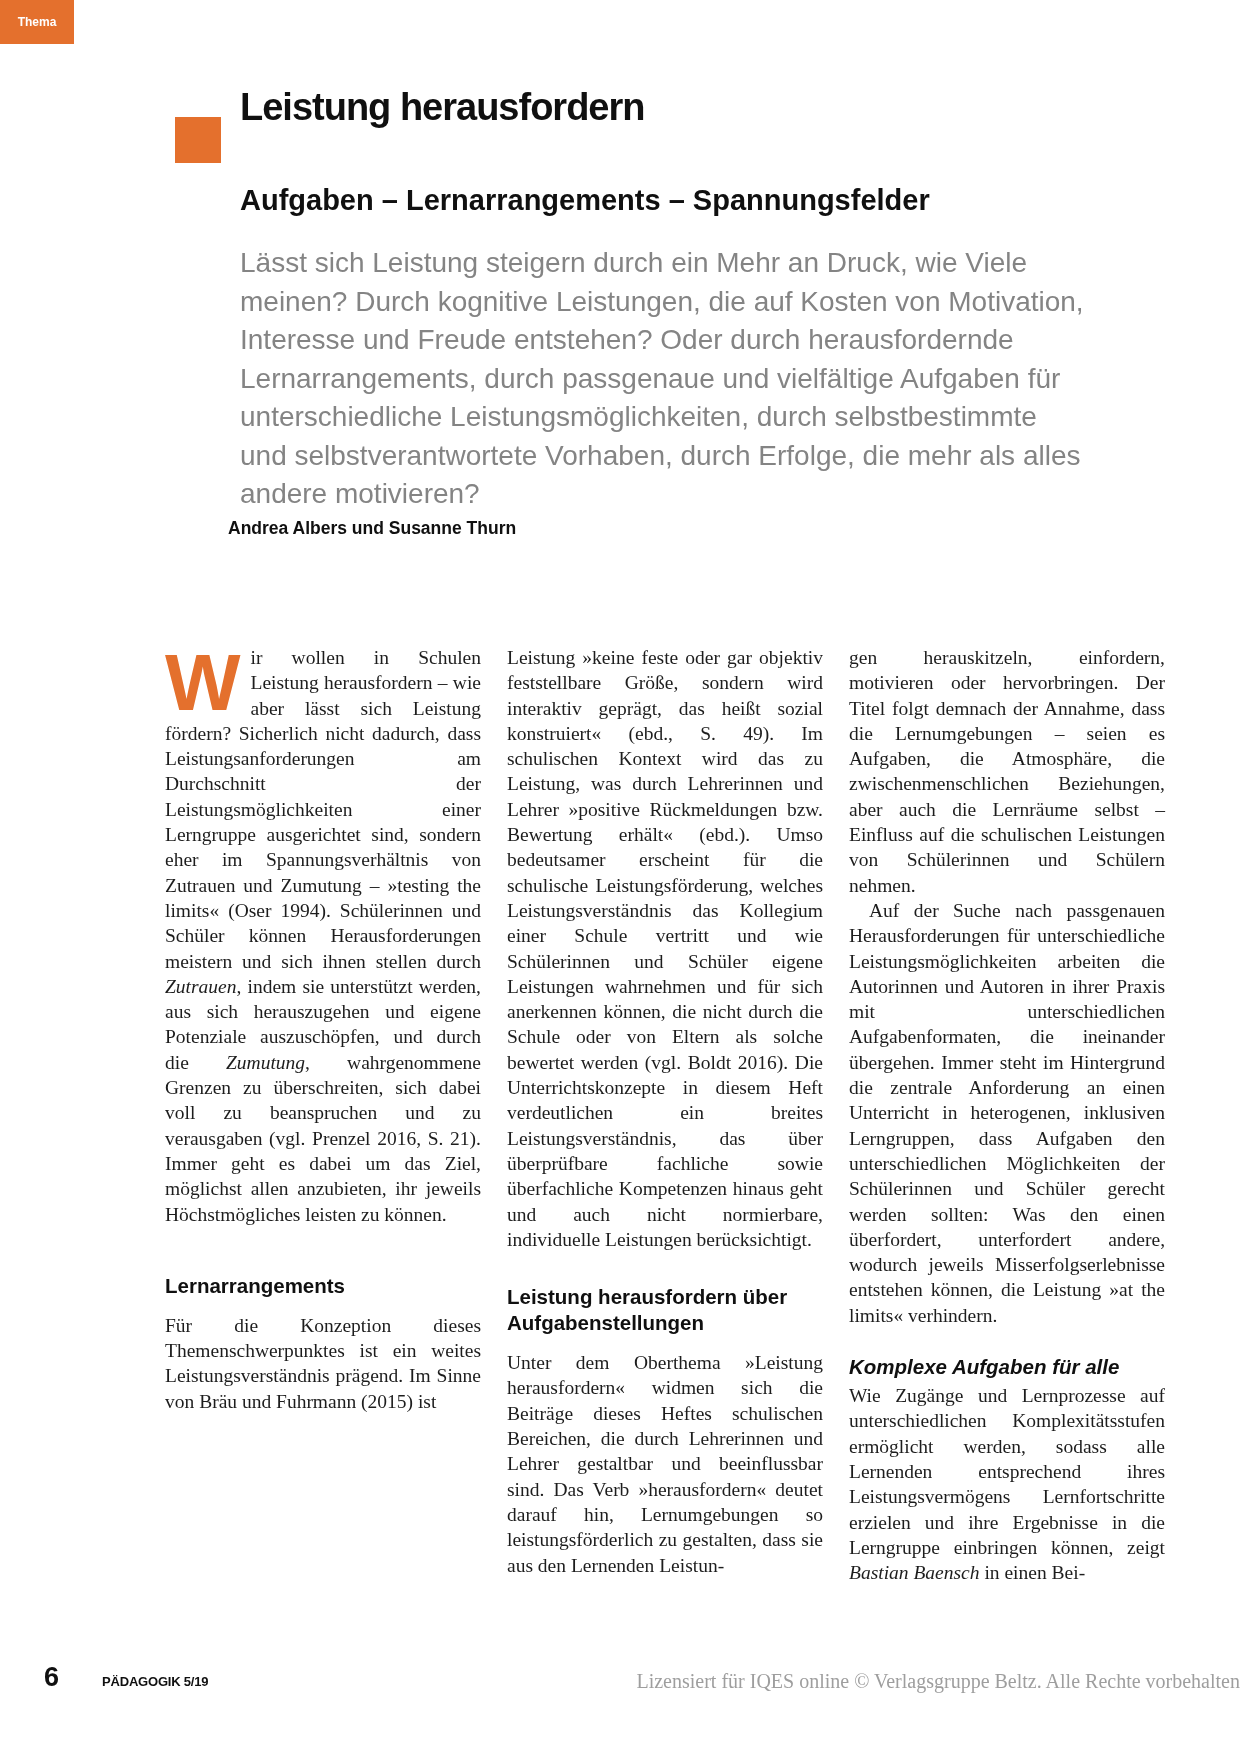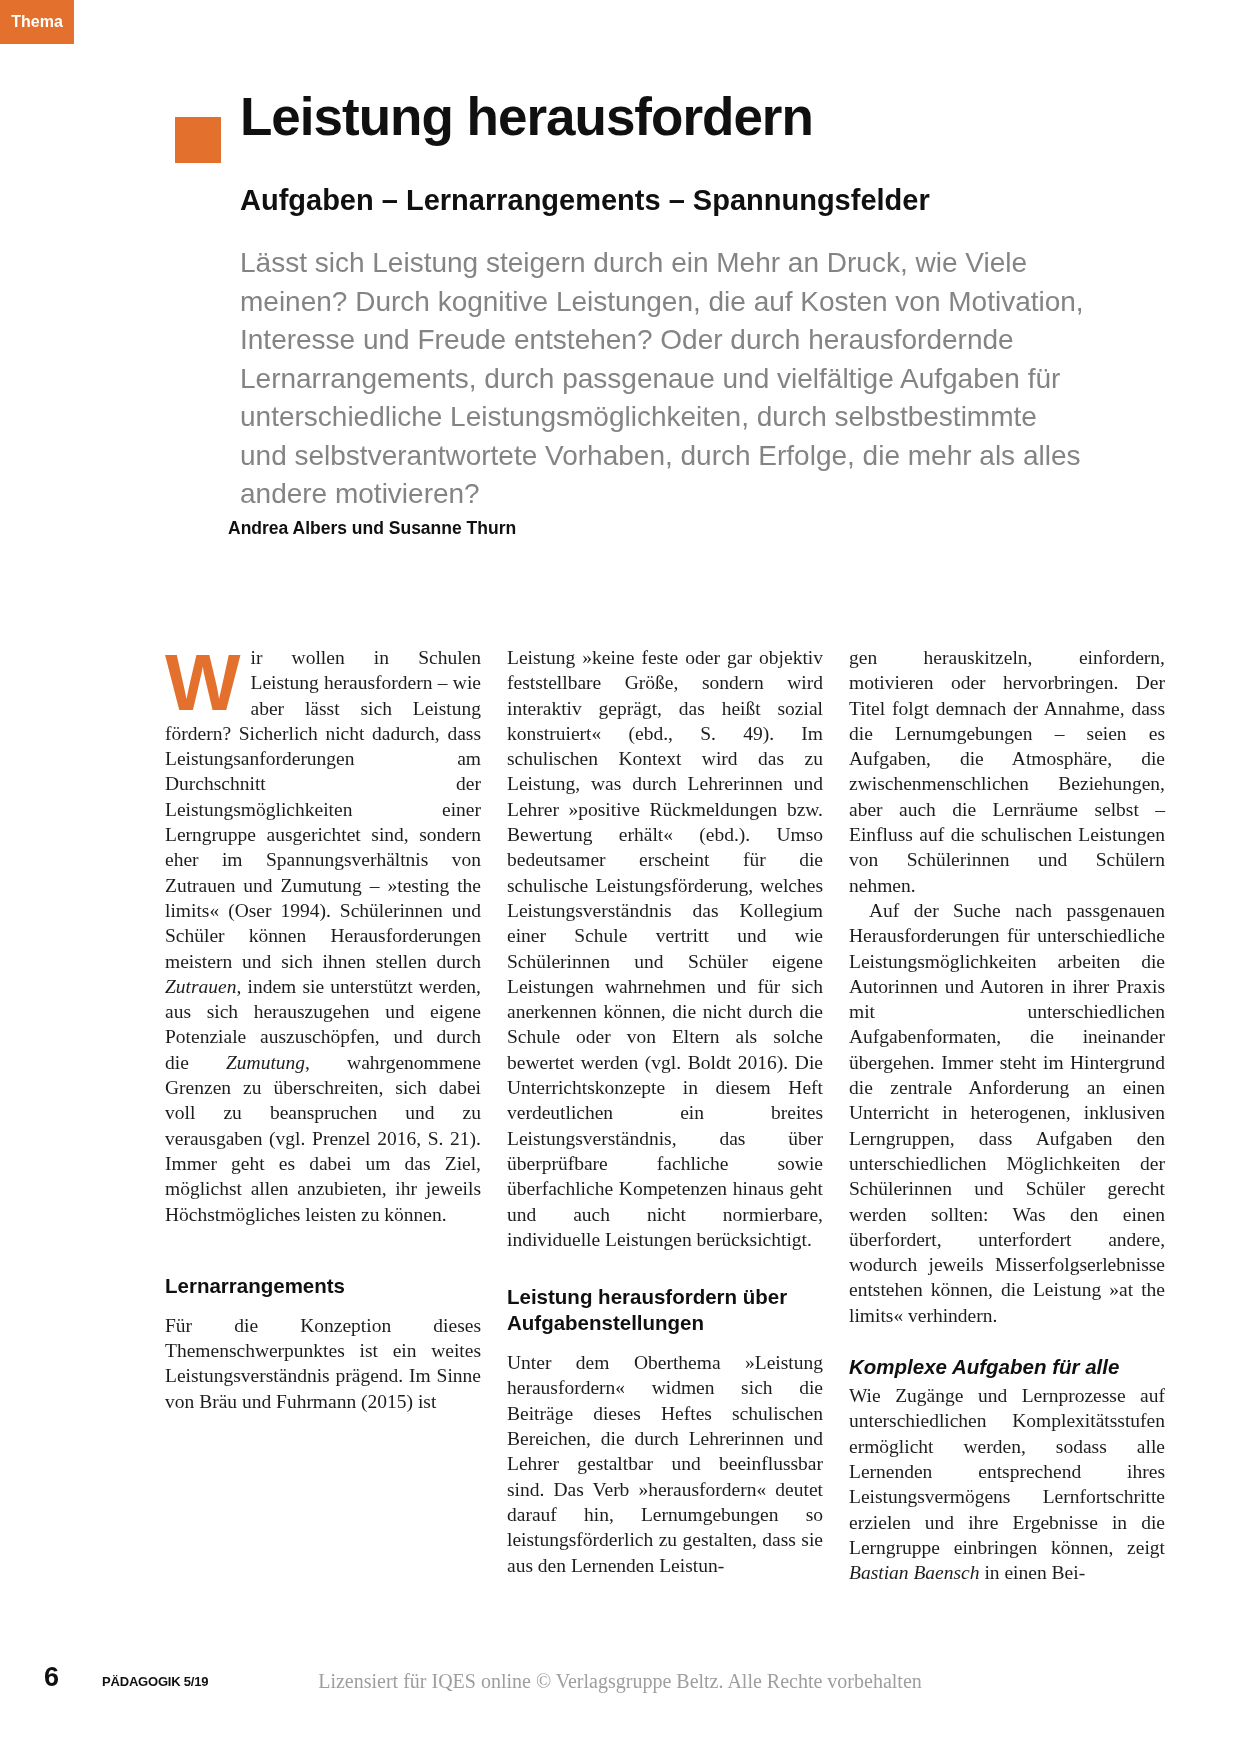--- a/index.html
+++ b/index.html
@@ -2,24 +2,24 @@
 <html lang="de" style="--accent: #e4702d;"><head>
 <meta charset="utf-8">
 <style>
   :root { --accent:#e4702d; --body-ink:#1d1d1d; --lead-gray:#848484; --license-gray:#9e9e9e; }
   * { margin:0; padding:0; box-sizing:border-box; }
   html,body { background:#ffffff; }
   .page { position:relative; width:1240px; height:1754px; background:#ffffff;
           font-family:"Liberation Sans", sans-serif; overflow:hidden; }
 
   .thema-tab { position:absolute; left:0; top:0; width:74px; height:44px; background:var(--accent);
-               color:#fff; font-weight:700; font-size:16px; display:flex; align-items:center; justify-content:center; }
+               color:#fff; font-weight:700; font-size:12px; display:flex; align-items:center; justify-content:center; }
 
   .title-square { position:absolute; left:175px; top:117px; width:46px; height:46px; background:var(--accent); }
-  .title { position:absolute; left:240px; top:86px; font-size:53px; font-weight:700; color:#101010; letter-spacing:-1px; white-space:nowrap; }
+  .title { position:absolute; left:240px; top:86px; font-size:38px; font-weight:700; color:#101010; letter-spacing:-1px; white-space:nowrap; }
   .subtitle { position:absolute; left:240px; top:184px; font-size:29px; font-weight:700; color:#101010; white-space:nowrap; }
 
   .lead { position:absolute; left:240px; top:244px; width:848px; font-size:28px; line-height:38.5px;
           color:var(--lead-gray); }
   .authors { position:absolute; left:228px; top:518px; font-size:17.5px; font-weight:700; color:#101010; }
 
   .columns { position:absolute; left:165px; top:645px; width:1000px;
              display:grid; grid-template-columns:1fr 1fr 1fr; column-gap:26px; }
   .col { min-width:0; }
   .body-p { font-family:"Liberation Serif", serif; font-size:19.5px; line-height:25.3px;
@@ -34,21 +34,21 @@
              border-top:3px dotted var(--accent); border-bottom:3px dotted var(--accent);
              color:var(--accent); font-weight:700; font-size:24.5px; line-height:33px; }
 
   .section-heading { font-size:20.5px; line-height:26px; font-weight:700; color:#101010; margin:32px 0 14px 0; }
   .section-heading.first-col { margin-top:46px; }
   .section-heading.italic { font-style:italic; margin:26px 0 3px 0; }
 
   .footer-left { position:absolute; left:44px; top:1662px; display:flex; align-items:baseline; gap:11px; color:#101010; }
   .footer-num { font-size:27px; font-weight:700; }
   .footer-journal { font-size:13px; font-weight:700; letter-spacing:-0.2px;margin-left:32px; }
-  .footer-license { position:absolute; left:0; top:1670px; width:1240px; text-align:center;
+  .footer-license { position:absolute; left:0; top:1670px; width:1240px; text-align:right;
                     font-family:"Liberation Serif", serif; font-size:20px; color:var(--license-gray); }
 </style>
 </head>
 <body>
 
 <div class="page">
 
   <div class="thema-tab">Thema</div>
 
   <div class="title-square"></div>

